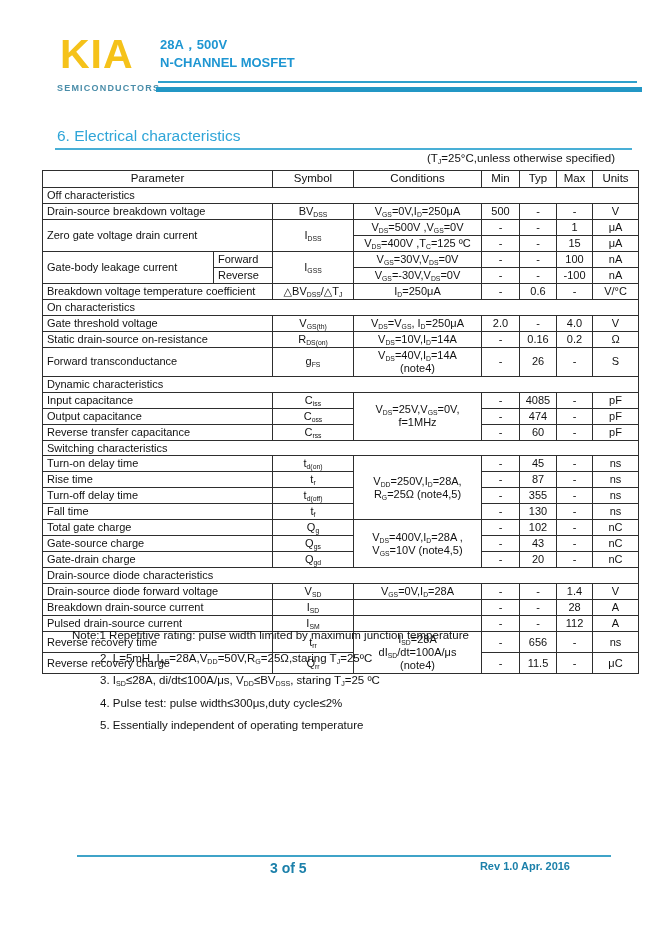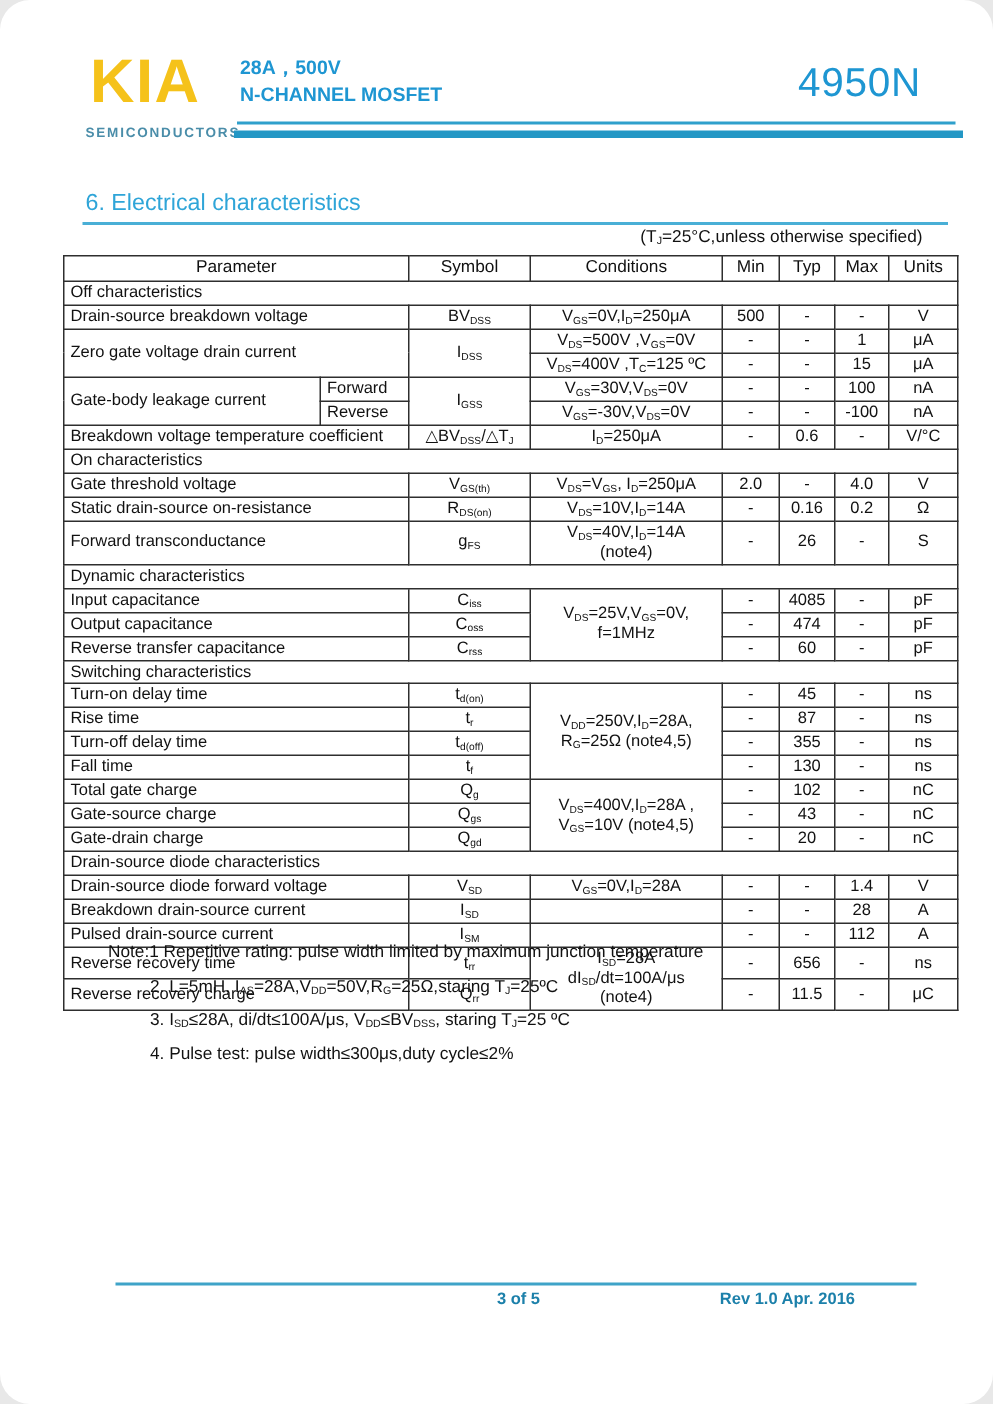--- a/index.html
+++ b/index.html
@@ -1,19 +1,19 @@
 <!DOCTYPE html>
 <html><head>
 <meta charset="utf-8">
 <style>
   html,body{margin:0;padding:0;background:#e8e8e8;}
   .page{
     position:relative;width:662px;height:936px;background:#ffffff;
     font-family:"Liberation Sans","DejaVu Sans",sans-serif;color:#111;
-    margin:0 auto;overflow:hidden;border-radius:20px;
+    margin:0 auto;overflow:hidden;
   }
   
   .logo{position:absolute;left:60px;top:34px;font-size:41px;font-weight:700;color:#f5c21a;letter-spacing:1px;line-height:1;}
   .logo-sub{position:absolute;left:57px;top:83px;font-size:9px;font-weight:700;color:#4a8da9;letter-spacing:1.2px;}
   .spec-block{position:absolute;left:160px;top:36px;color:#1e96d2;font-weight:700;font-size:13px;line-height:1.35;}
   .part-number{position:absolute;right:48px;top:40px;font-size:27px;color:#1e96d2;letter-spacing:0.5px;}
   .hline-thin{position:absolute;left:158px;width:479px;top:81px;height:2px;background:#2fa0cc;}
   .hline-thick{position:absolute;left:156px;width:486px;top:87px;height:5px;background:#2397c5;}
   
   .section-title{position:absolute;left:57px;top:127px;font-size:15.5px;color:#2fa5d8;}
@@ -25,35 +25,34 @@
   thead td{height:14px;font-size:11.5px;}
   td.pl{text-align:left;padding-left:4px;}
   td.sec{text-align:left;padding-left:4px;height:11px;margin-top:40px;}
   sub{font-size:0.62em;vertical-align:-0.25em;line-height:0;}
   
   .notes{position:absolute;left:72px;top:629px;font-size:11.5px;color:#111;}
   .note{margin-bottom:10.5px;}
   .note.indent{margin-left:28px;}
   
   .footer-line{position:absolute;left:77px;width:534px;top:855px;height:2px;background:#3fa3c8;}
-  .page-number{position:absolute;left:270px;width:90px;top:860px;text-align:right;color:#1c80aa;font-weight:700;font-size:11px;}
+  .page-number{position:absolute;left:270px;width:90px;top:860px;text-align:left;color:#1c80aa;font-weight:700;font-size:14px;}
   .rev{position:absolute;left:440px;width:130px;top:860px;text-align:right;color:#1c80aa;font-weight:700;font-size:11px;}
 </style>
 </head>
 <body>
 
 <div class="page">
 
   <div class="logo">KIA</div>
   <div class="logo-sub">SEMICONDUCTORS</div>
   <div class="spec-block">
     <div>28A，500V</div>
     <div>N-CHANNEL MOSFET</div>
   </div>
-  <div class="part-number">4950N</div>
   <div class="hline-thin"></div>
   <div class="hline-thick"></div>
 
   <div class="section-title">6.  Electrical characteristics</div>
   <div class="title-underline"></div>
   <div class="cond-note">(T<sub>J</sub>=25°C,unless otherwise specified)</div>
 
   <table>
     <colgroup>
       <col style="width:171px">
@@ -299,19 +298,20 @@
           <td>μC</td>
         </tr>
       </tbody>
   </table>
 
   <div class="notes">
       <div class="note">Note:1 Repetitive rating: pulse width limited by maximum junction temperature</div>
       <div class="note indent">2. L=5mH, I<sub>AS</sub>=28A,V<sub>DD</sub>=50V,R<sub>G</sub>=25Ω,staring T<sub>J</sub>=25ºC</div>
       <div class="note indent">3. I<sub>SD</sub>≤28A, di/dt≤100A/μs, V<sub>DD</sub>≤BV<sub>DSS</sub>, staring T<sub>J</sub>=25 ºC</div>
       <div class="note indent">4. Pulse test: pulse width≤300μs,duty cycle≤2%</div>
+      <div class="note indent">5. Essentially independent of operating temperature</div>
     </div>
 
   <div class="footer-line"></div>
   <div class="page-number">3 of 5</div>
   <div class="rev">Rev 1.0 Apr. 2016</div>
 
 </div>
 
 </body></html>

